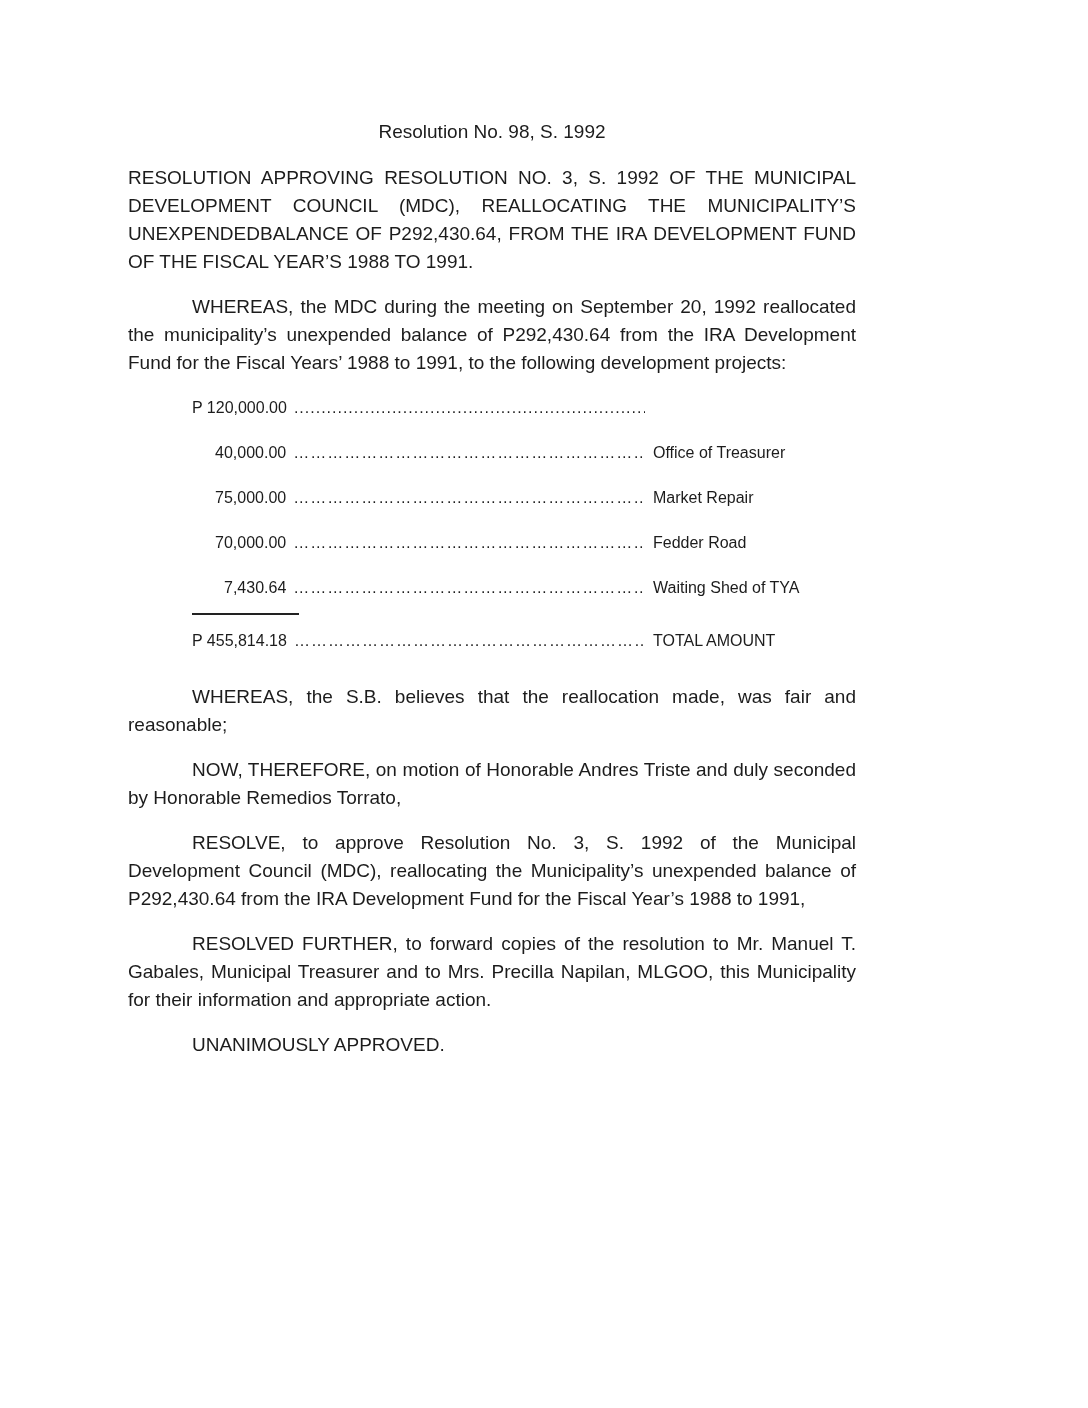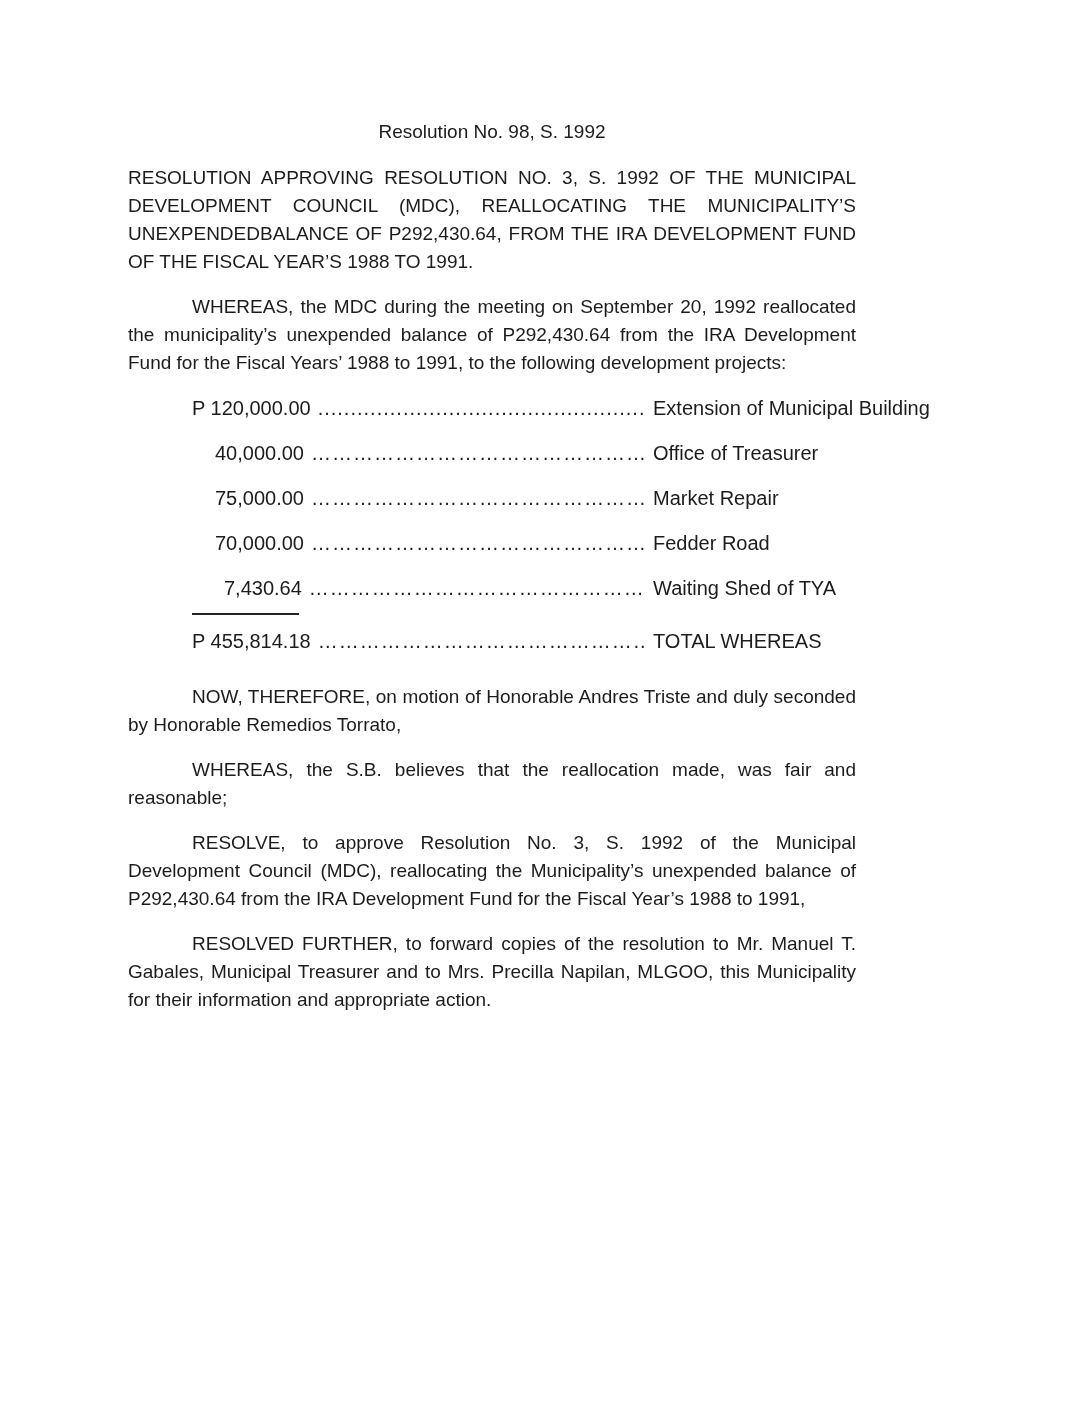--- a/index.html
+++ b/index.html
@@ -40,21 +40,21 @@
   .whereas-lead {
     margin-bottom: 31px;
   }
   
   .alloc-list {
     margin-bottom: 28px;
   }
   .alloc-row {
     display: flex;
     align-items: center;
-    font-size: 20px;
+    font-size: 16px;
     line-height: 28px;
     margin-left: 64px;
     margin-bottom: 17px;
     white-space: nowrap;
   }
   .alloc-left {
     display: flex;
     align-items: baseline;
     width: 453px;
     min-width: 453px;
@@ -102,21 +102,20 @@
 
   <p class="body-par indented whereas-lead">WHEREAS, the MDC during the meeting on September 20, 1992 reallocated the municipality’s unexpended balance of P292,430.64 from the IRA Development Fund for the Fiscal Years’ 1988 to 1991, to the following development projects:</p>
 
   <div class="alloc-list">
 
     <div class="alloc-row">
       <span class="alloc-left">
         <span class="alloc-amount">P 120,000.00</span>
         <span class="alloc-leader">..........................................................................................................</span>
       </span>
-      <span class="alloc-project">Extension of Municipal Building</span>
     </div>
 
     <div class="alloc-row">
       <span class="alloc-left ind-1">
         <span class="alloc-amount">40,000.00</span>
         <span class="alloc-leader">…………………………………………………………………………………………………………</span>
       </span>
       <span class="alloc-project">Office of Treasurer</span>
     </div>
 
@@ -144,27 +143,28 @@
       <span class="alloc-project">Waiting Shed of TYA</span>
     </div>
 
     <div class="total-separator"></div>
 
     <div class="alloc-row total-row">
       <span class="alloc-left">
         <span class="alloc-amount">P 455,814.18</span>
         <span class="alloc-leader">…………………………………………………………………………………………………………</span>
       </span>
-      <span class="alloc-project">TOTAL WHEREAS</span>
+      <span class="alloc-project">TOTAL AMOUNT</span>
     </div>
 
   </div>
 
+  <p class="body-par indented sb-par">WHEREAS, the S.B. believes that the reallocation made, was fair and reasonable;</p>
+
   <p class="body-par indented">NOW, THEREFORE, on motion of Honorable Andres Triste and duly seconded by Honorable Remedios Torrato,</p>
-
-  <p class="body-par indented sb-par">WHEREAS, the S.B. believes that the reallocation made, was fair and reasonable;</p>
 
   <p class="body-par indented">RESOLVE, to approve Resolution No. 3, S. 1992 of the Municipal Development Council (MDC), reallocating the Municipality’s unexpended balance of P292,430.64 from the IRA Development Fund for the Fiscal Year’s 1988 to 1991,</p>
 
   <p class="body-par indented">RESOLVED FURTHER, to forward copies of the resolution to Mr. Manuel T. Gabales, Municipal Treasurer and to Mrs. Precilla Napilan, MLGOO, this Municipality for their information and appropriate action.</p>
 
+  <p class="body-par indented approval-par">UNANIMOUSLY APPROVED.</p>
 
 </div>
 
 </body></html>

